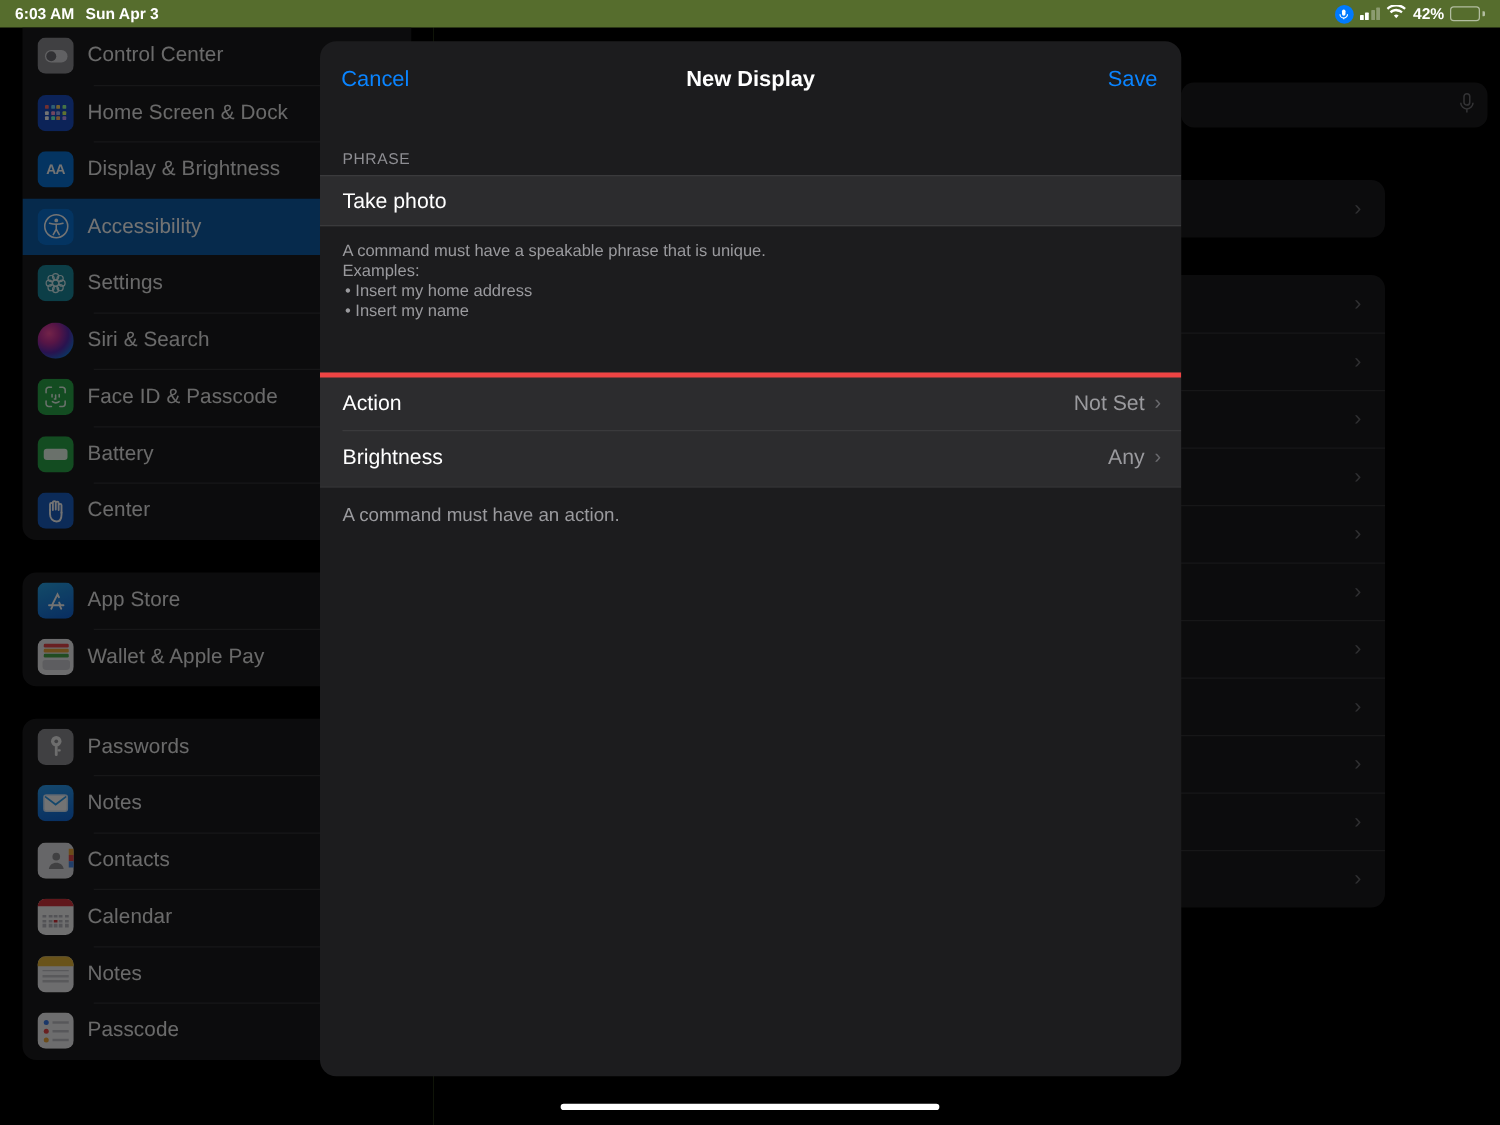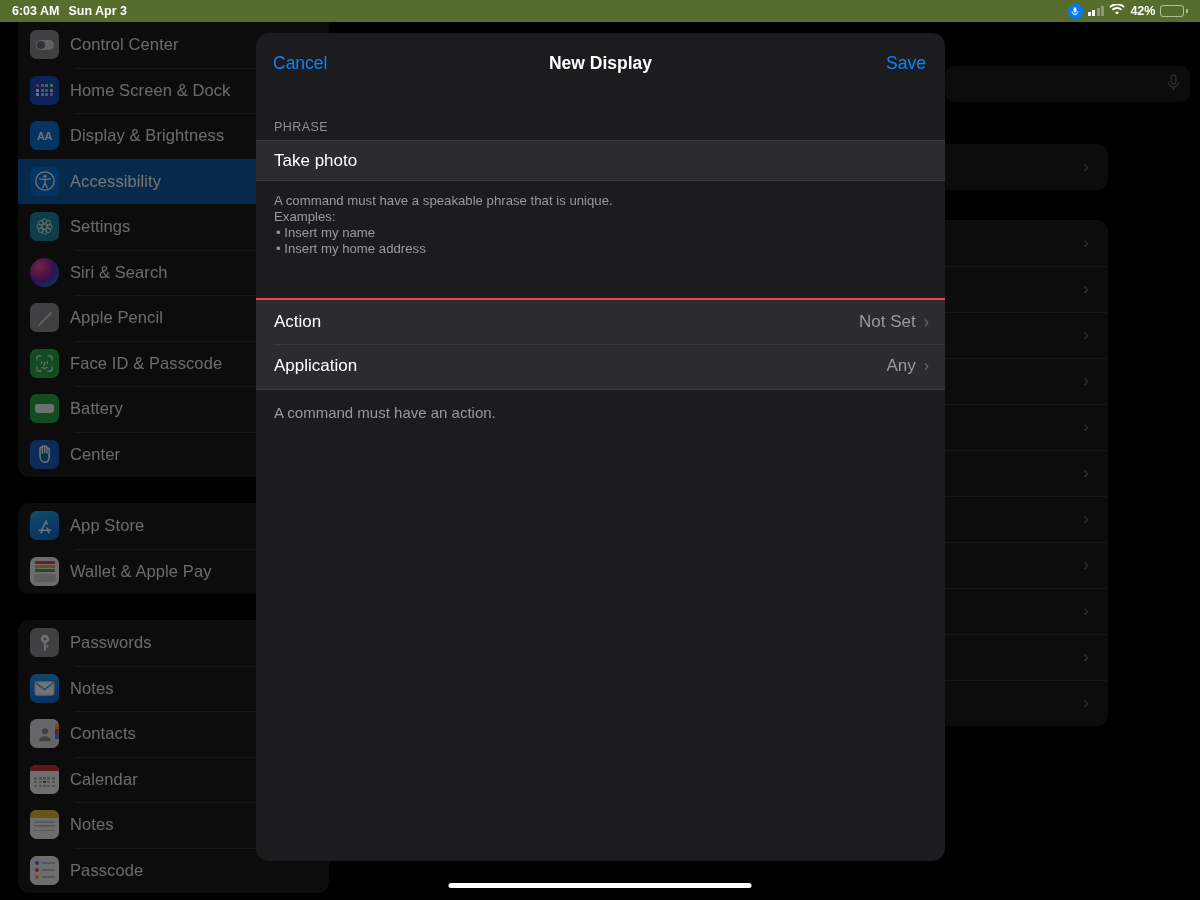--- a/index.html
+++ b/index.html
@@ -140,21 +140,21 @@
   #phrase-value{ color:#fff; font-size:17px; }
   .footnote{
     color:#9a9a9e; font-size:13.2px; line-height:16px; padding:12px 18px 0 18px;
   }
   .footnote .bullet-line{ padding-left:2px; }
   .rows-group{ margin-top:24px; }
   .m-row{
     background:#2c2c2e; height:45.5px; display:flex; align-items:center;
     padding-left:18px; padding-right:16px; position:relative;
   }
-  .m-row.top{ border-top:2px solid #ef4444;margin-top:41px; }
+  .m-row.top{ border-top:4px solid #ef4444;margin-top:41px; }
   .m-row + .m-row::before{
     content:""; position:absolute; left:18px; right:0; top:0; height:1px; background:#3a3a3c;
   }
   .m-row-label{ color:#fff; font-size:17px; flex:1; }
   .m-row-value{ color:#9a9a9e; font-size:17px; margin-right:8px; }
   .m-chev{ color:#6a6a6e; font-size:16px; }
   .rows-group-bottom{ border-bottom:1px solid #3a3a3c; }
   #action-note{ color:#9a9a9e; font-size:15px; padding:14px 18px 0 18px; }
 
   #home-indicator{
@@ -242,31 +242,20 @@
           <div class="sb-row">
             <span class="sb-icon">
               <span style="width:29px;height:29px;border-radius:50%;
         background:radial-gradient(circle at 32% 30%,#ff4fa3 0%,#c2309b 28%,#5b2bb0 55%,#1d6fd6 78%,#17c2d8 100%);
         display:block"></span>
             </span>
             <span class="sb-label">Siri &amp; Search</span>
           </div>
           <div class="sb-row">
             <span class="sb-icon">
-              <span style="background:#8e8e93;width:29px;height:29px;display:flex;align-items:center;justify-content:center">
-        <svg width="22" height="22" viewBox="0 0 22 22">
-                  <path d="M5 17L17 5l1 1L6 18z" fill="#f2f2f2"></path>
-        <path d="M5 17l-.6 2 2-.6z" fill="#f2f2f2"></path>
-                </svg>
-              </span>
-            </span>
-            <span class="sb-label">Apple Pencil</span>
-          </div>
-          <div class="sb-row">
-            <span class="sb-icon">
               <span style="background:#2aa84a;width:29px;height:29px;display:flex;align-items:center;justify-content:center">
         <svg width="21" height="21" viewBox="0 0 22 22" fill="none" stroke="#eafbee" stroke-width="1.3" stroke-linecap="round">
           <path d="M3 7.5V5.2A2.2 2.2 0 0 1 5.2 3H7.5M14.5 3h2.3A2.2 2.2 0 0 1 19 5.2V7.5M19 14.5v2.3a2.2 2.2 0 0 1-2.2 2.2h-2.3M7.5 19H5.2A2.2 2.2 0 0 1 3 16.8v-2.3"></path>
           <path d="M8 9v2M14 9v2M11 9.5v3.2h-1M8.3 15c1.6 1.2 4 1.2 5.6 0"></path>
         </svg>
               </span>
             </span>
             <span class="sb-label">Face ID &amp; Passcode</span>
           </div>
           <div class="sb-row">
@@ -492,32 +481,32 @@
 
   <div class="sec-header">PHRASE</div>
 
   <div class="field-row">
     <span id="phrase-value" placeholder="Phrase">Take photo</span>
   </div>
 
   <div class="footnote">
     <div>A command must have a speakable phrase that is unique.</div>
     <div>Examples:</div>
+    <div class="bullet-line">• Insert my home address</div>
     <div class="bullet-line">• Insert my name</div>
-    <div class="bullet-line">• Insert my home address</div>
   </div>
 
   <div class="rows-group rows-group-bottom">
     <div class="m-row top">
       <span class="m-row-label">Action</span>
       <span class="m-row-value">Not Set</span>
       <span class="m-chev">›</span>
     </div>
     <div class="m-row">
-      <span class="m-row-label">Application</span>
+      <span class="m-row-label">Brightness</span>
       <span class="m-row-value">Any</span>
       <span class="m-chev">›</span>
     </div>
   </div>
 
   <div id="action-note">A command must have an action.</div>
 
 </div>
 
 <div id="status-bar">

